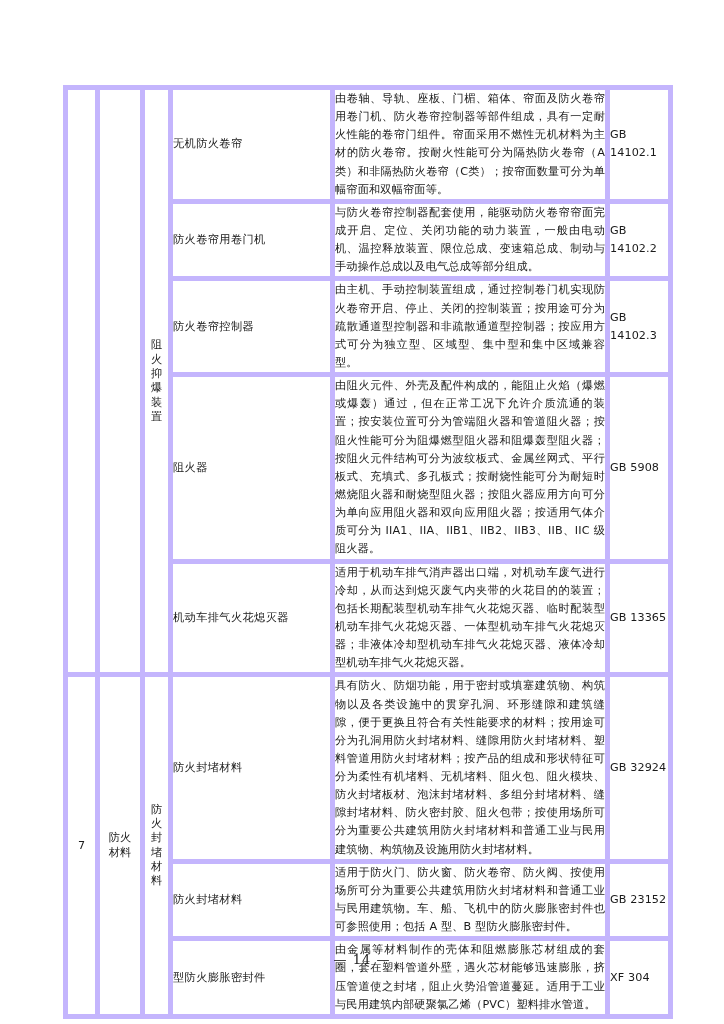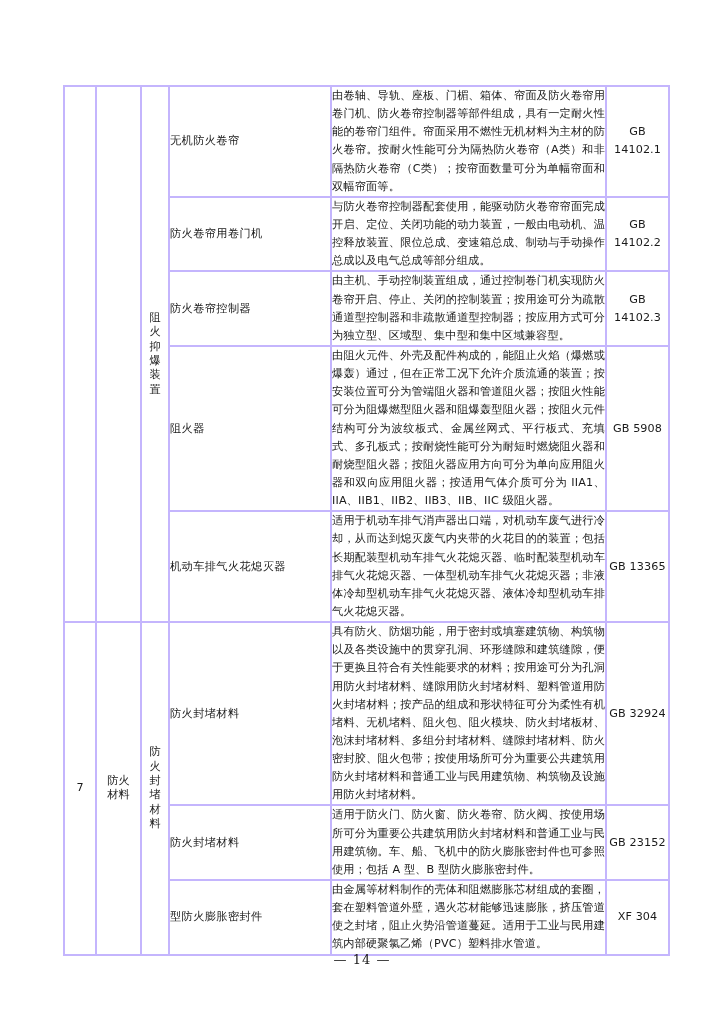--- a/index.html
+++ b/index.html
@@ -29,21 +29,21 @@
     width: 605px;
   }
 
   table.spec-table {
     border-collapse: collapse;
     table-layout: fixed;
     width: 605px;
     border: 1.4px solid #111;
   }
   table.spec-table td {
-    border: 2px solid #c4b5fd;
+    border: 5px solid #c4b5fd;
     padding: 0;
     vertical-align: middle;
     font-size: 11.2px;
     line-height: 1.62;
     color: #1a1a1a;
   }
 
   
   col.c-no      { width: 32px; }
   col.c-cat     { width: 45px; }
@@ -59,21 +59,21 @@
   }
   .cell-desc {
     text-align: justify;
     text-justify: inter-ideograph;
     padding: 7px 9px 7px 9px;
     vertical-align: middle;
     line-height: 1.72;
     letter-spacing: 0.15px;
   }
   .cell-std {
-    text-align: center;
+    text-align: left;
     vertical-align: middle;
     font-size: 11px;
     letter-spacing: 0.1px;
   }
   .cell-prod {
     text-align: left;
     vertical-align: middle;
     padding: 4px 3px;
     letter-spacing: 0.4px;
   }

